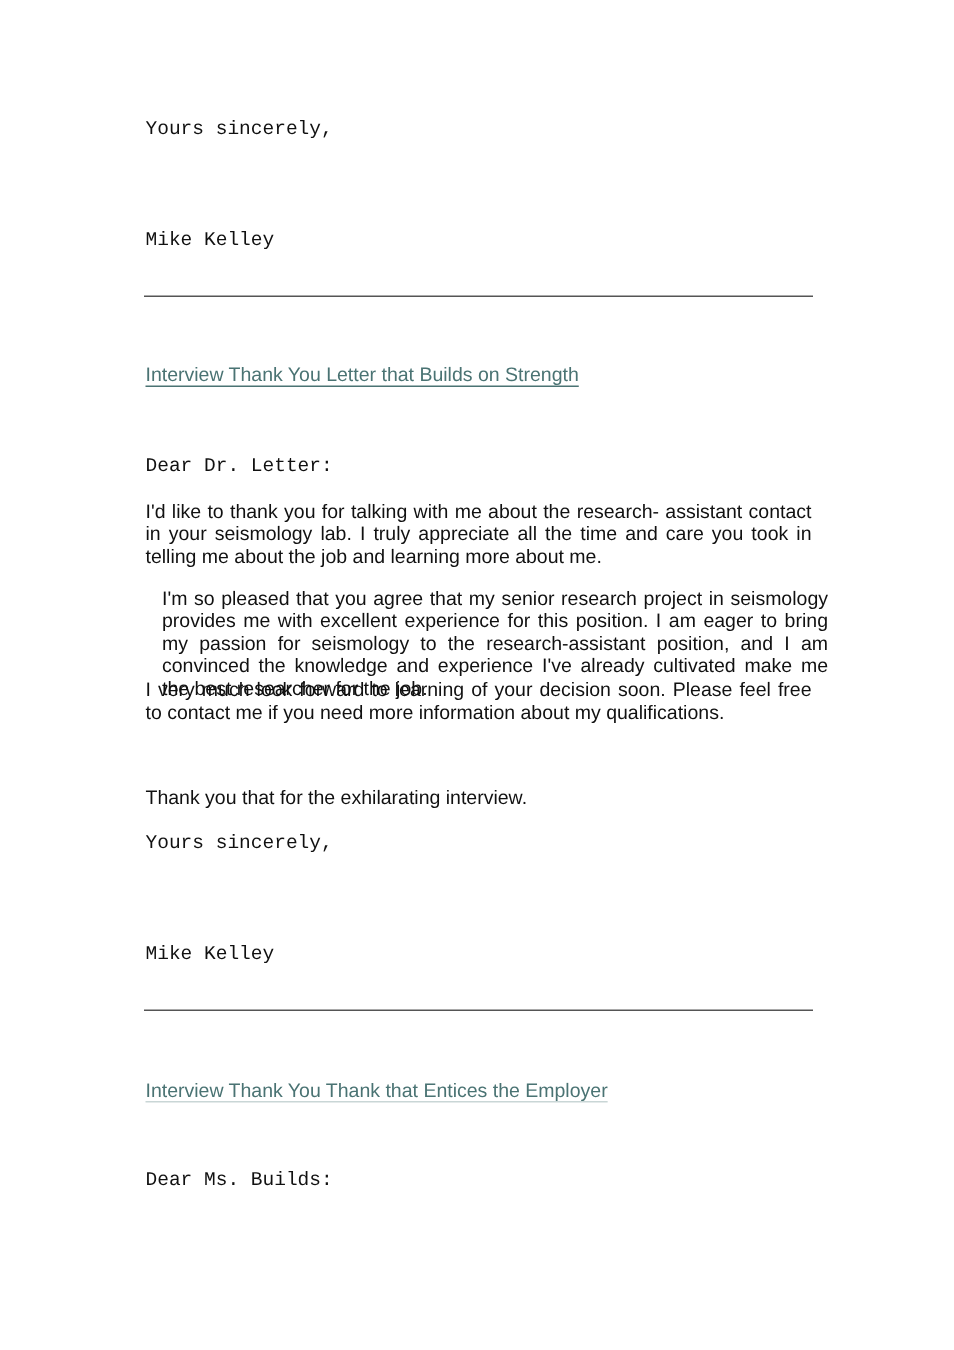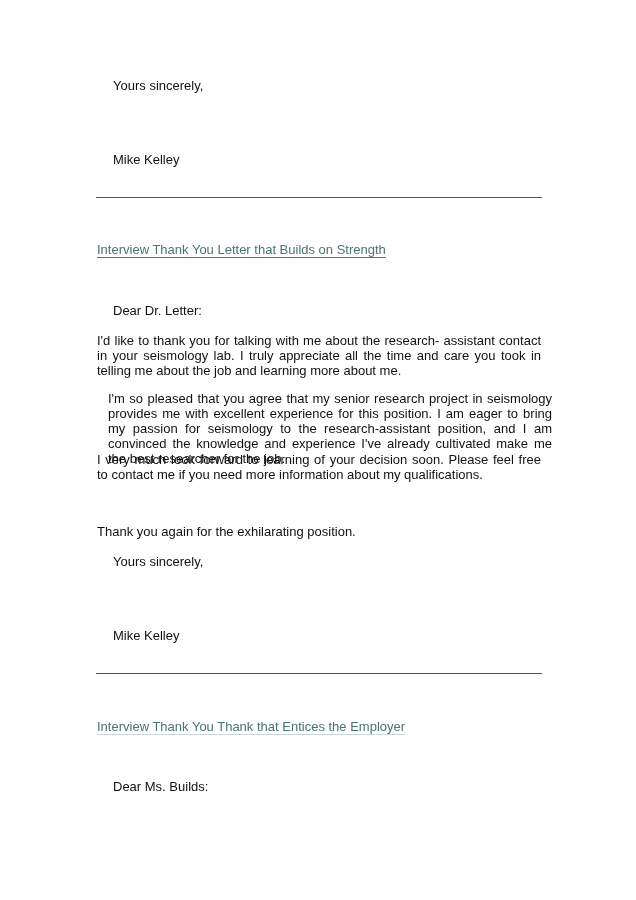--- a/index.html
+++ b/index.html
@@ -17,23 +17,24 @@
       color: #111111;
     }
     .page {
       position: absolute;
       left: 97px;
       top: 0;
       width: 444px;
     }
     .line {
       position: absolute;
-      left: 16px;
+      left: 0;
       white-space: nowrap;
       line-height: 15px;
+      font-family: Liberation Mono, monospace;
     }
     .para {
       position: absolute;
       left: 0;
       width: 444px;
       line-height: 15px;
       text-align: justify;
     }
     .rule {
       position: absolute;
@@ -62,21 +63,21 @@
   <div class="line" style="top:152px;">Mike Kelley</div>
   <div class="rule" style="top:197px;"></div>
 
   <div class="heading" style="top:242px;text-decoration:underline;">Interview Thank You Letter that Builds on Strength</div>
 
   <div class="line" style="top:303px;">Dear Dr. Letter:</div>
 
   <div class="para" style="top:333px;">I'd like to thank you for talking with me about the research- assistant contact in your seismology lab. I truly appreciate all the time and care you took in telling me about the job and learning more about me.</div>
   <div class="para" style="top:391px;margin-left:11px;">I'm so pleased that you agree that my senior research project in seismology provides me with excellent experience for this position. I am eager to bring my passion for seismology to the research-assistant position, and I am convinced the knowledge and experience I've already cultivated make me the best researcher for the job.</div>
   <div class="para" style="top:452px;">I very much look forward to learning of your decision soon. Please feel free to contact me if you need more information about my qualifications.</div>
-  <div class="para" style="top:524px;">Thank you again for the exhilarating position.</div>
+  <div class="para" style="top:524px;">Thank you that for the exhilarating interview.</div>
 
   <div class="line" style="top:554px;">Yours sincerely,</div>
   <div class="line" style="top:628px;">Mike Kelley</div>
   <div class="rule" style="top:673px;"></div>
 
   <div class="heading" style="top:719px;">Interview Thank You Thank that Entices the Employer</div>
 
   <div class="line" style="top:779px;">Dear Ms. Builds:</div>
 
 </div>

